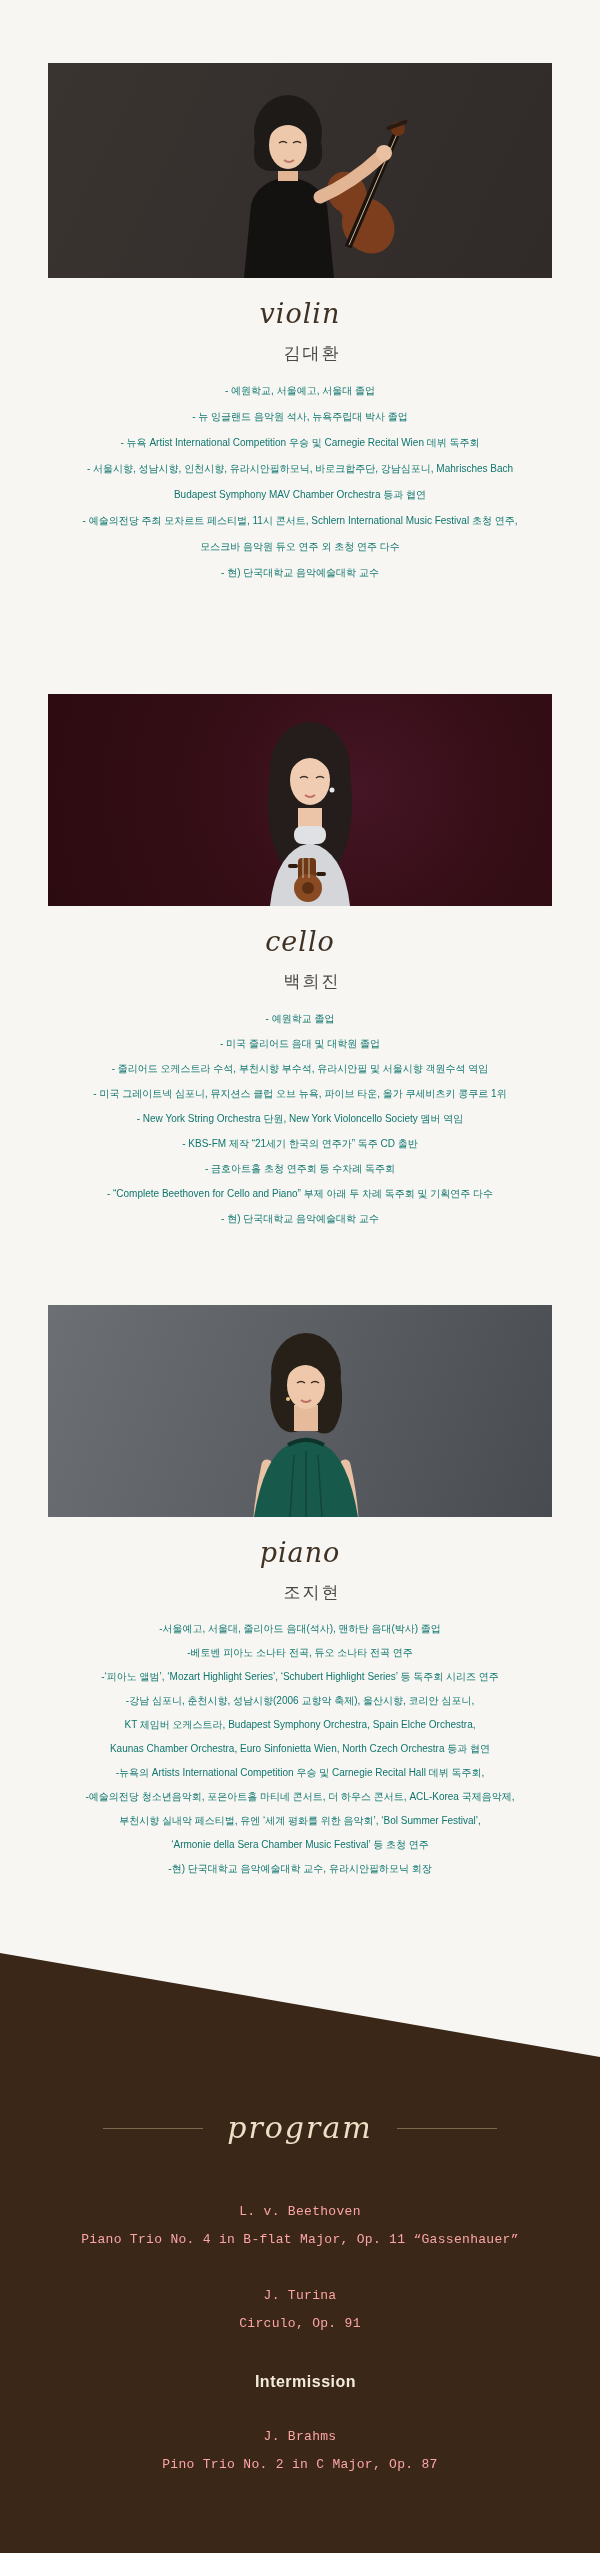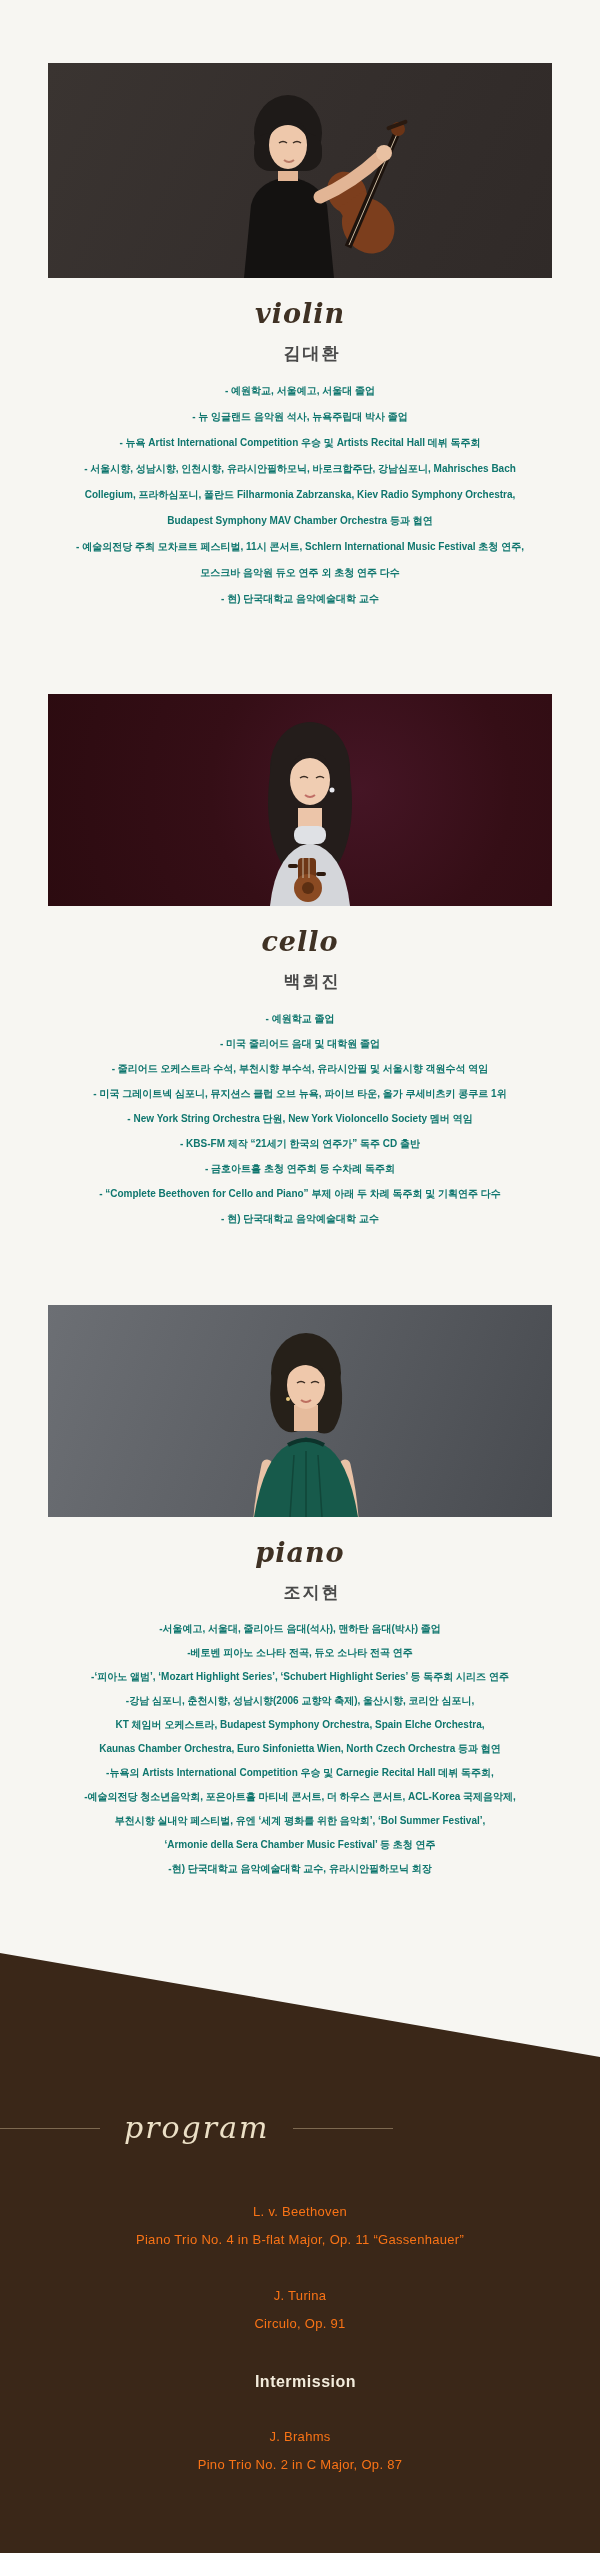--- a/index.html
+++ b/index.html
@@ -11,21 +11,20 @@
     font-family: "Liberation Sans", sans-serif;
     overflow: hidden;
   }
 
   
   .profile {
     position: absolute;
     left: 0;
     width: 600px;
     text-align: center;
-    font-weight: bold;
   }
   #profile-violin { top: 63px; }
   #profile-cello  { top: 694px; }
   #profile-piano  { top: 1305px; }
 
   .photo {
     width: 504px;
     margin: 0 auto;
     position: relative;
     overflow: hidden;
@@ -66,32 +65,33 @@
     width: 600px;
     height: 600px;
     background: #3a2718;
     clip-path: polygon(0 0, 100% 104px, 100% 100%, 0 100%);
     text-align: center;
   }
   .program-header {
     margin-top: 150px;
     display: flex;
     align-items: center;
+    justify-content: center;
     gap: 24px;
   }
   .divider { width: 100px; height: 1px; background: #7d6950; }
   .program-script {
     font-family: "DejaVu Serif", serif;
     font-style: italic;
     font-size: 30px;
     line-height: 50px;
     letter-spacing: 2px;
     color: #ece0c6;
   }
-  .program .line { margin: 0; font-size: 13px; line-height: 28px; color: #f97316; letter-spacing: 0.3px; }
+  .program .line { margin: 0; font-size: 13px; line-height: 28px; color: #fca5a5; letter-spacing: 0.3px; font-family: Liberation Mono, monospace; }
   .prog-group-1 { margin-top: 45px; }
   .prog-group-2 { margin-top: 28px; }
   .prog-group-3 { margin-top: 27px; }
   .intermission {
     margin: 30px 0 0 11px;
     font-size: 16px;
     font-weight: bold;
     line-height: 28px;
     color: #f3ecdc;
     letter-spacing: 0.5px;
@@ -123,23 +123,22 @@
       <rect x="338" y="60" width="22" height="4" rx="2" fill="#2a1a10" transform="rotate(-20 349 62)"></rect>
       <path d="M272,134 Q304,120 332,94" stroke="#e2b595" stroke-width="13" fill="none" stroke-linecap="round"></path>
       <circle cx="336" cy="90" r="8" fill="#e9c1a2"></circle>
     </svg>
   </div>
   <div class="role">violin</div>
   <div class="name">김대환</div>
   <div class="bio">
     <p>- 예원학교, 서울예고, 서울대 졸업</p>
     <p>- 뉴 잉글랜드 음악원 석사, 뉴욕주립대 박사 졸업</p>
-    <p>- 뉴욕 Artist International Competition 우승 및 Artists Recital Hall 데뷔 독주회</p>
+    <p>- 뉴욕 Artist International Competition 우승 및 Carnegie Recital Wien 데뷔 독주회</p>
     <p>- 서울시향, 성남시향, 인천시향, 유라시안필하모닉, 바로크합주단, 강남심포니, Mahrisches Bach</p>
-    <p>Collegium, 프라하심포니, 폴란드 Filharmonia Zabrzanska, Kiev Radio Symphony Orchestra,</p>
     <p>Budapest Symphony MAV Chamber Orchestra 등과 협연</p>
     <p>- 예술의전당 주최 모차르트 페스티벌, 11시 콘서트, Schlern International Music Festival 초청 연주,</p>
     <p>모스크바 음악원 듀오 연주 외 초청 연주 다수</p>
     <p>- 현) 단국대학교 음악예술대학 교수</p>
   </div>
 </section>
 
 <section class="profile" id="profile-cello">
   <div class="photo" id="photo-cello">
     <svg class="portrait" width="504" height="212" viewBox="0 0 504 212">

